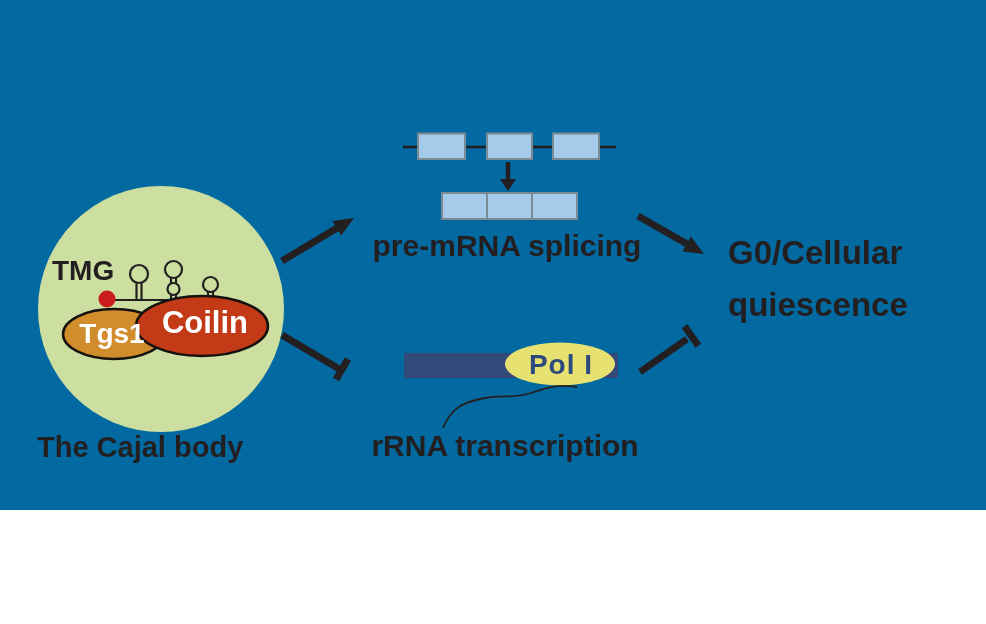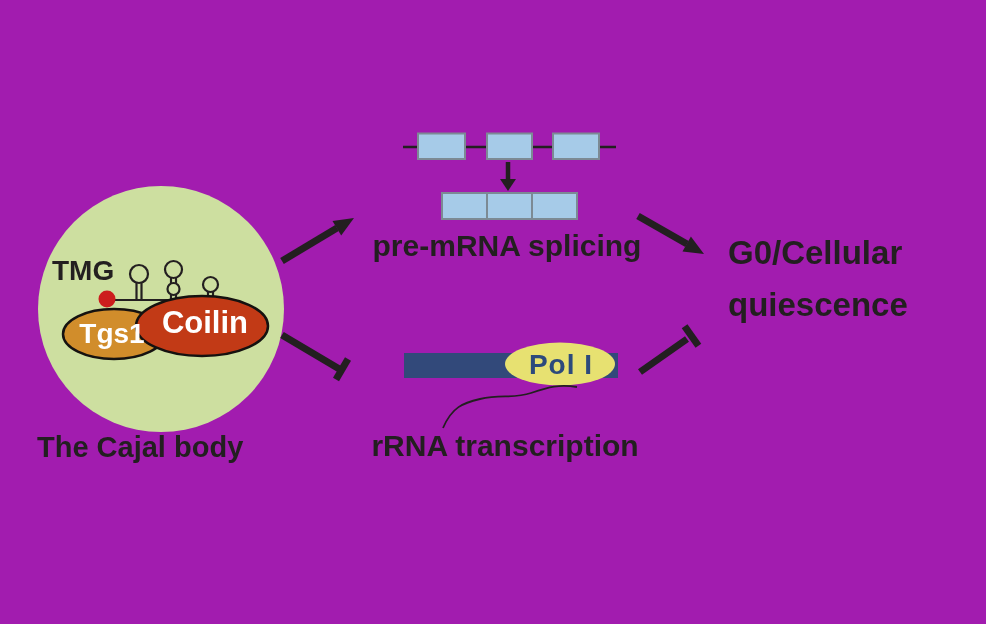--- a/index.html
+++ b/index.html
@@ -1,19 +1,19 @@
 <!DOCTYPE html>
 <html><head>
 <meta charset="utf-8">
 <style>
   html,body { margin:0; padding:0; background:#ffffff; }
   .canvas {
     position:relative;
-    width:986px; height:624px;
-    background:#a21caf;
+    width:986px; height:510px;
+    background:#0369a1;
     overflow:hidden;
   }
   svg { position:absolute; left:0; top:0; }
   .lbl {
     font-family:"Liberation Sans","DejaVu Sans",sans-serif;
     font-weight:bold;
   }
 </style>
 </head>
 <body>

